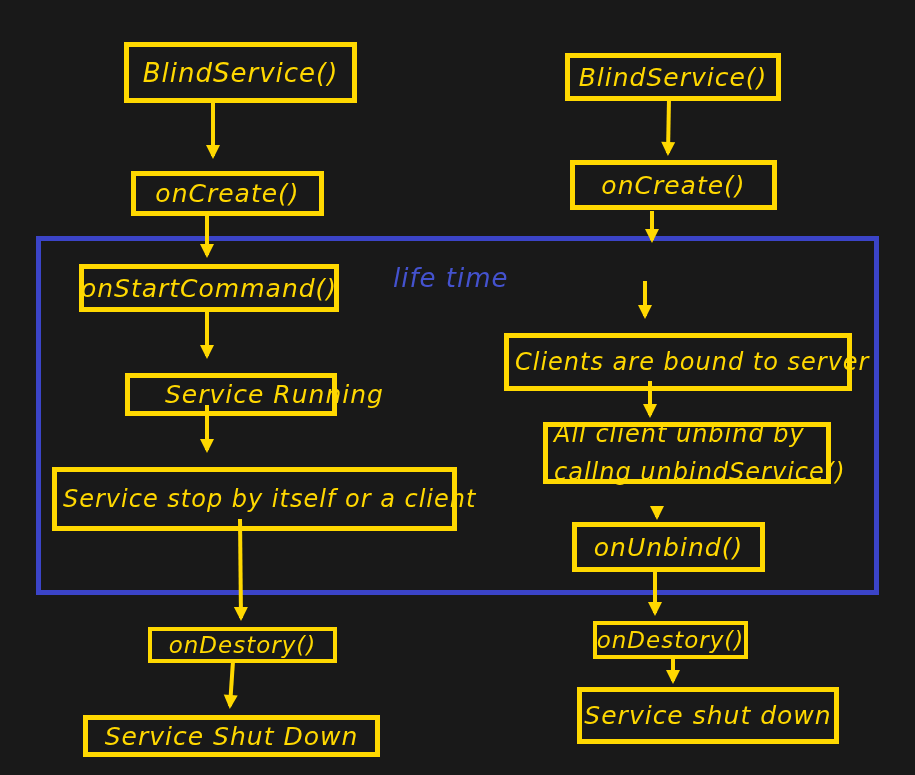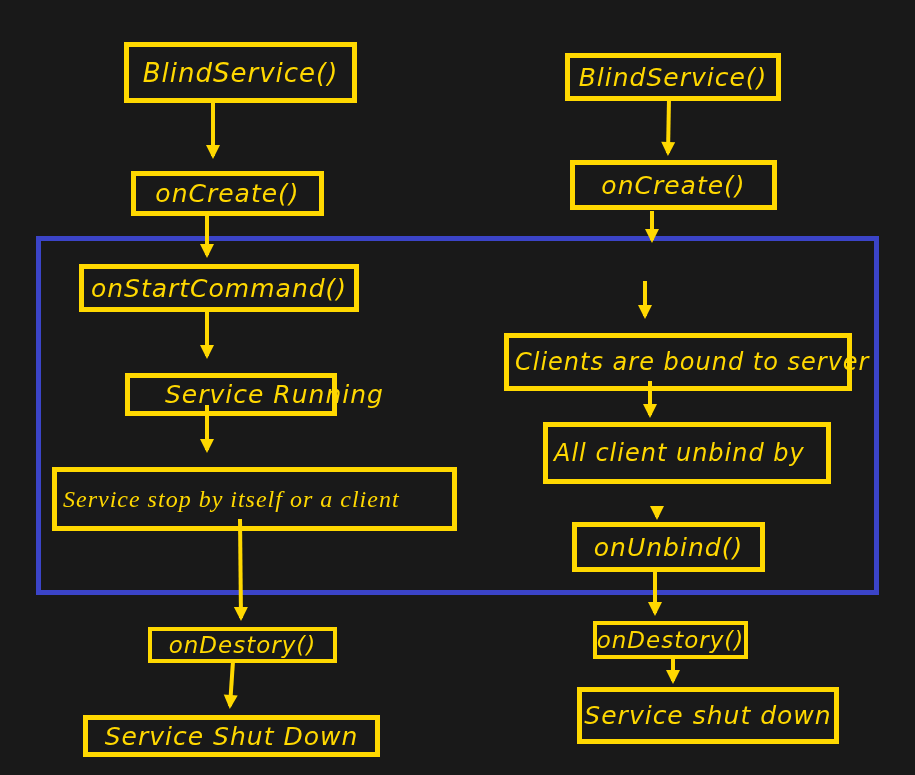--- a/index.html
+++ b/index.html
@@ -41,43 +41,44 @@
   }
   .node.left-al{justify-content:flex-start;padding-left:6px;margin-top:8px;}
   .node.two-line{
     flex-direction:column;align-items:flex-start;justify-content:center;
     padding-left:6px;line-height:1.6;white-space:nowrap;
   }
   .fs-s{font-size:23px;}
   
   #n-start    {left:124px;top:42px; width:233px;height:61px;border-width:5px;font-size:26px;}
   #n-oncreateL{left:131px;top:171px;width:193px;height:45px;border-width:5px;}
-  #n-onstart  {left:79px; top:264px;width:280px;height:48px;border-width:5px;}
+  #n-onstart  {left:79px; top:264px;width:260px;height:48px;border-width:5px;}
   #n-running  {left:125px;top:365px;width:212px;height:43px;border-width:5px;padding-left:35px;}
-  #n-stop     {left:52px; top:459px;width:405px;height:64px;border-width:5px;font-size:24px;font-family:Liberation Serif, serif;}
+  #n-stop     {left:52px; top:459px;width:405px;height:64px;border-width:5px;font-size:24px;}
   #n-destroyL {left:148px;top:627px;width:189px;height:36px;}
   #n-shutL    {left:83px; top:715px;width:297px;height:42px;border-width:5px;}
   
   #n-bind     {left:565px;top:53px; width:216px;height:48px;border-width:5px;}
   #n-oncreateR{left:570px;top:160px;width:207px;height:50px;border-width:5px;}
   #n-onbind   {left:575px;top:246px;width:161px;height:38px;}
   #n-clients  {left:504px;top:325px;width:348px;height:58px;border-width:5px;font-size:24px;}
   #n-unbind   {left:543px;top:422px;width:288px;height:62px;border-width:5px;font-size:24px;}
   #n-onunbind {left:572px;top:522px;width:193px;height:50px;border-width:5px;}
   #n-destroyR {left:593px;top:621px;width:155px;height:38px;}
   #n-shutR    {left:577px;top:687px;width:262px;height:57px;border-width:5px;}
 </style>
 </head>
 <body>
 
 <div class="stage">
 
   <div class="region" id="activity-region"></div>
 
   <div class="region-label">
+    <div>life time</div>
   </div>
 
   <svg class="arrows" width="915" height="775" viewBox="0 0 915 775">
     <defs>
       <marker id="ah" orient="auto" markerUnits="userSpaceOnUse" markerWidth="18" markerHeight="18" viewBox="0 0 18 18" refX="13" refY="9">
         <path d="M2,2 L16,9 L2,16 Z"></path>
       </marker>
     </defs>
 
     <line x1="213" y1="100" x2="213" y2="156" marker-end="url(#ah)"></line>
@@ -102,18 +103,19 @@
   <div class="node left-al" id="n-running">Service Running</div>
   <div class="node left-al" id="n-stop">Service stop by itself or a client</div>
   <div class="node fs-s" id="n-destroyL">onDestory()</div>
   <div class="node" id="n-shutL">Service Shut Down</div>
 
   <div class="node" id="n-bind">BlindService()</div>
   <div class="node" id="n-oncreateR">onCreate()</div>
   <div class="node left-al" id="n-clients">Clients are bound to server</div>
   <div class="node two-line" id="n-unbind">
     <div>All client unbind by</div>
+    <div>callng unbindService()</div>
   </div>
   <div class="node" id="n-onunbind">onUnbind()</div>
   <div class="node fs-s" id="n-destroyR">onDestory()</div>
   <div class="node" id="n-shutR">Service shut down</div>
 
 </div>
 
 </body></html>

